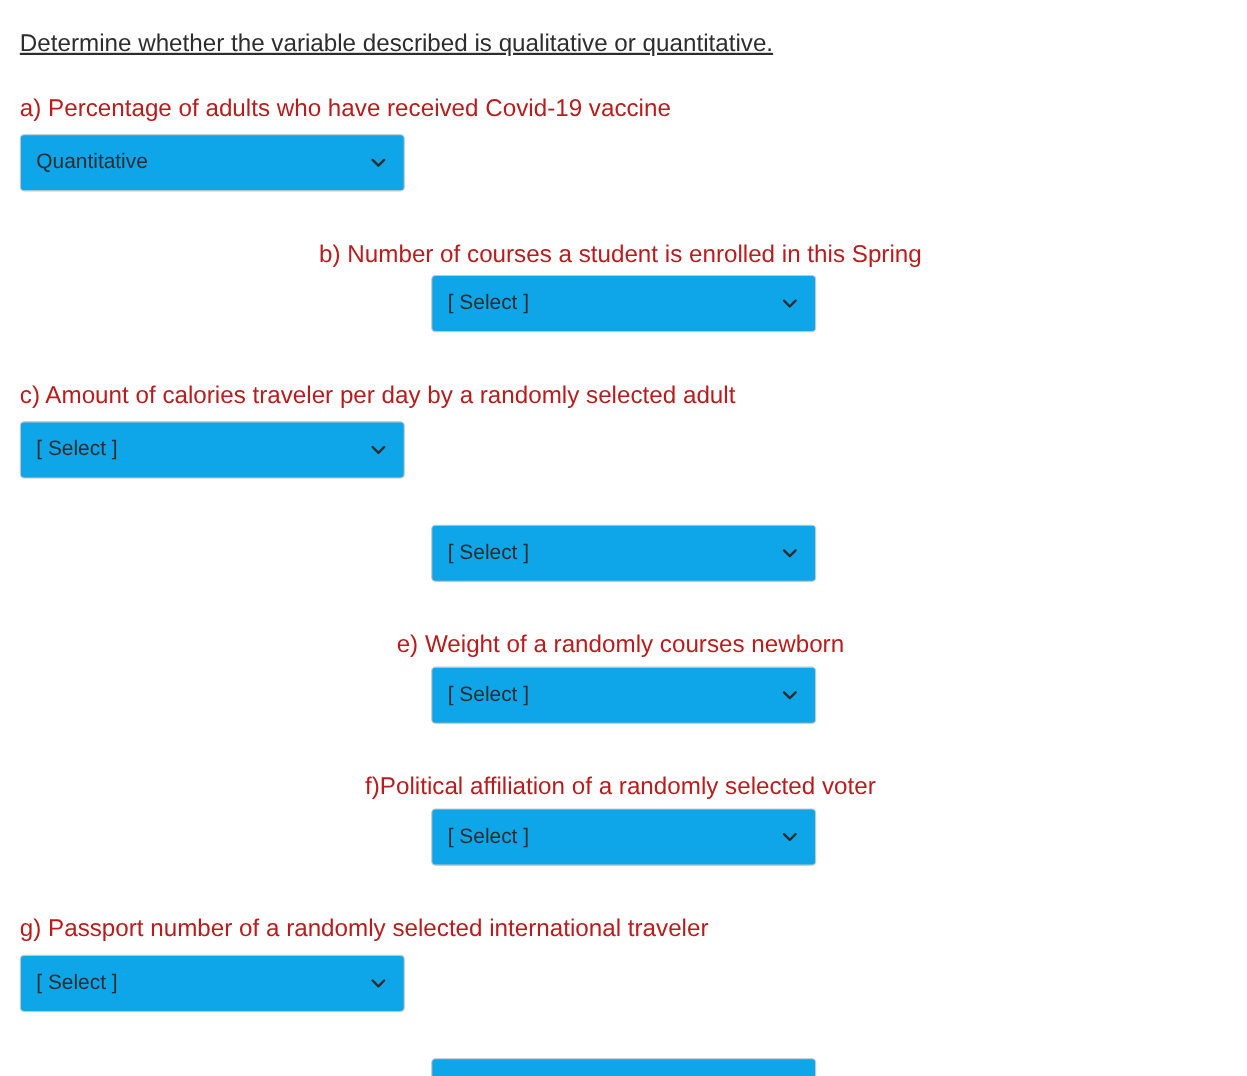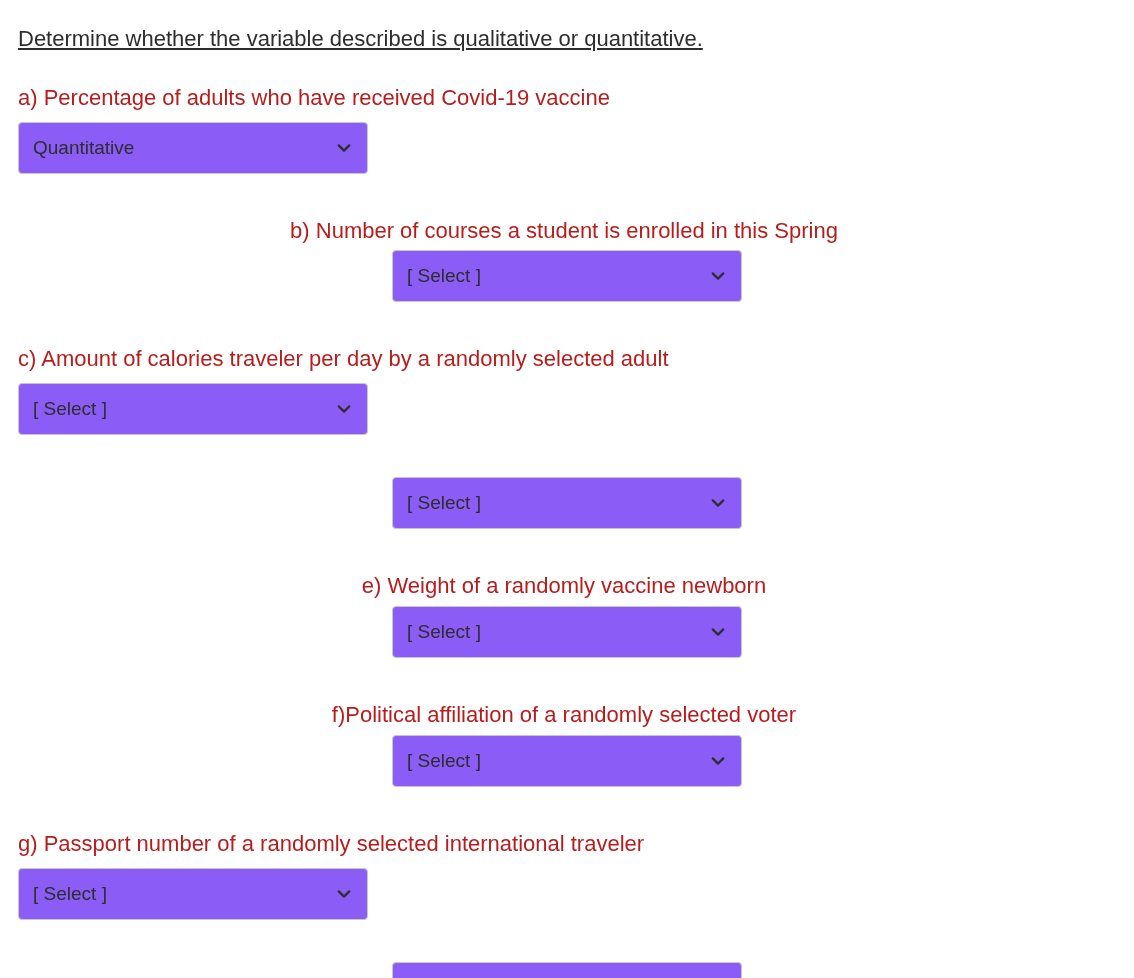--- a/index.html
+++ b/index.html
@@ -43,21 +43,21 @@
     .question-text-inline {
       display: inline;
       margin-right: 6px;
     }
     .select-wrap {
       position: relative;
       display: inline-flex;
       align-items: center;
       border: 1px solid #c7c7c7;
       border-radius: 4px;
-      background: #8b5cf6;
+      background: #0ea5e9;
       height: 52px;
       padding: 0 59px 0 14px;
       min-width: 350px;
       cursor: pointer;
     }
     .select-wrap.wide {
       width: 350px;
     }
     .select-value {
       font-size: 19px;
@@ -131,21 +131,21 @@
           <svg viewBox="0 0 16 16">
               <path d="M2 5 L8 11 L14 5" fill="none" stroke="#2d2d2d" stroke-width="2.5" stroke-linecap="round" stroke-linejoin="round"></path>
             </svg>
         </span>
       </div>
     </div>
   </div>
 
   <div class="question-item">
     <div class="question-row">
-      <span class="question-text question-text-inline">e) Weight of a randomly vaccine newborn</span>
+      <span class="question-text question-text-inline">e) Weight of a randomly courses newborn</span>
       <div class="select-wrap wide">
         <span class="select-value">[ Select ]</span>
         <span class="select-chevron">
           <svg viewBox="0 0 16 16">
               <path d="M2 5 L8 11 L14 5" fill="none" stroke="#2d2d2d" stroke-width="2.5" stroke-linecap="round" stroke-linejoin="round"></path>
             </svg>
         </span>
       </div>
     </div>
   </div>

